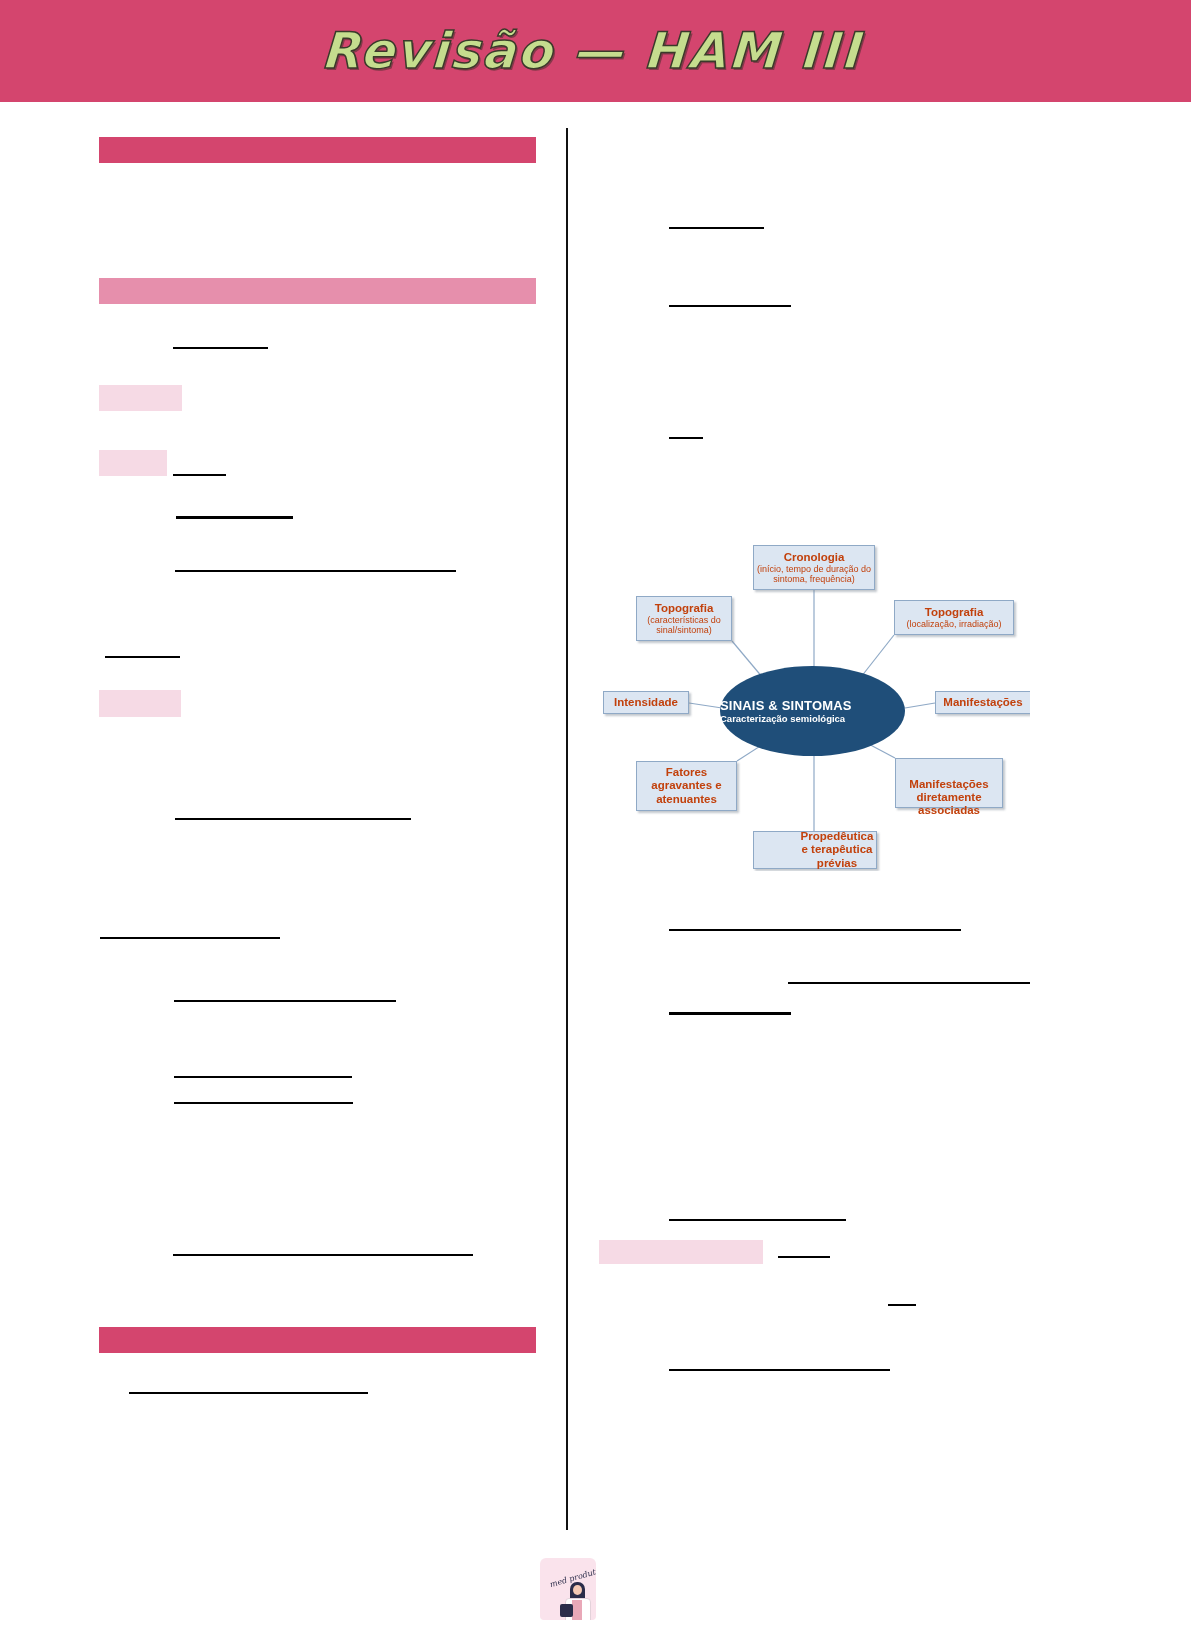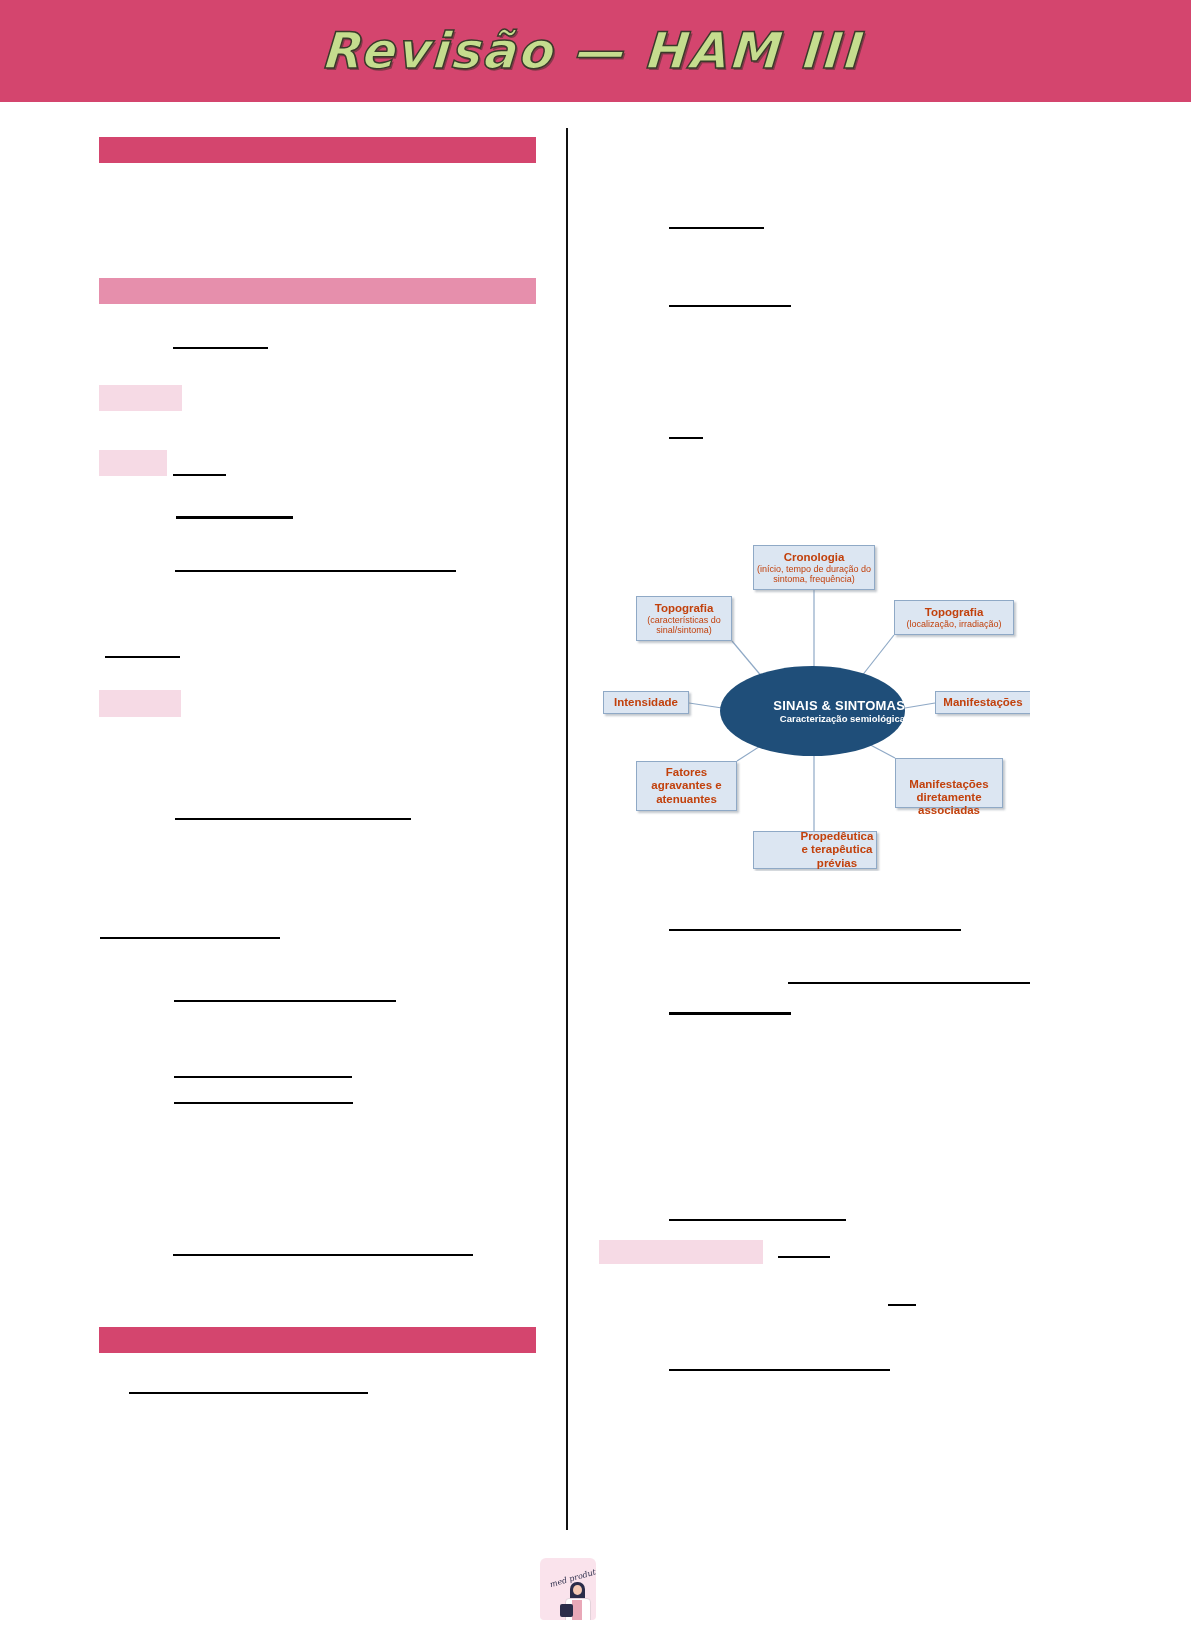--- a/index.html
+++ b/index.html
@@ -113,21 +113,21 @@
   .center-node {
     position: absolute;
     left: 122px;
     top: 138px;
     width: 185px;
     height: 90px;
     border-radius: 50%;
     background: #1f4e79;
     display: flex;
     flex-direction: column;
-    align-items: flex-end;
+    align-items: flex-start;
     justify-content: center;
     color: #ffffff;
     text-align: center;
   }
   .center-node .c1 {
     font-size: 13px;
     font-weight: bold;
     letter-spacing: 0.2px;
   }
   .center-node .c2 {

